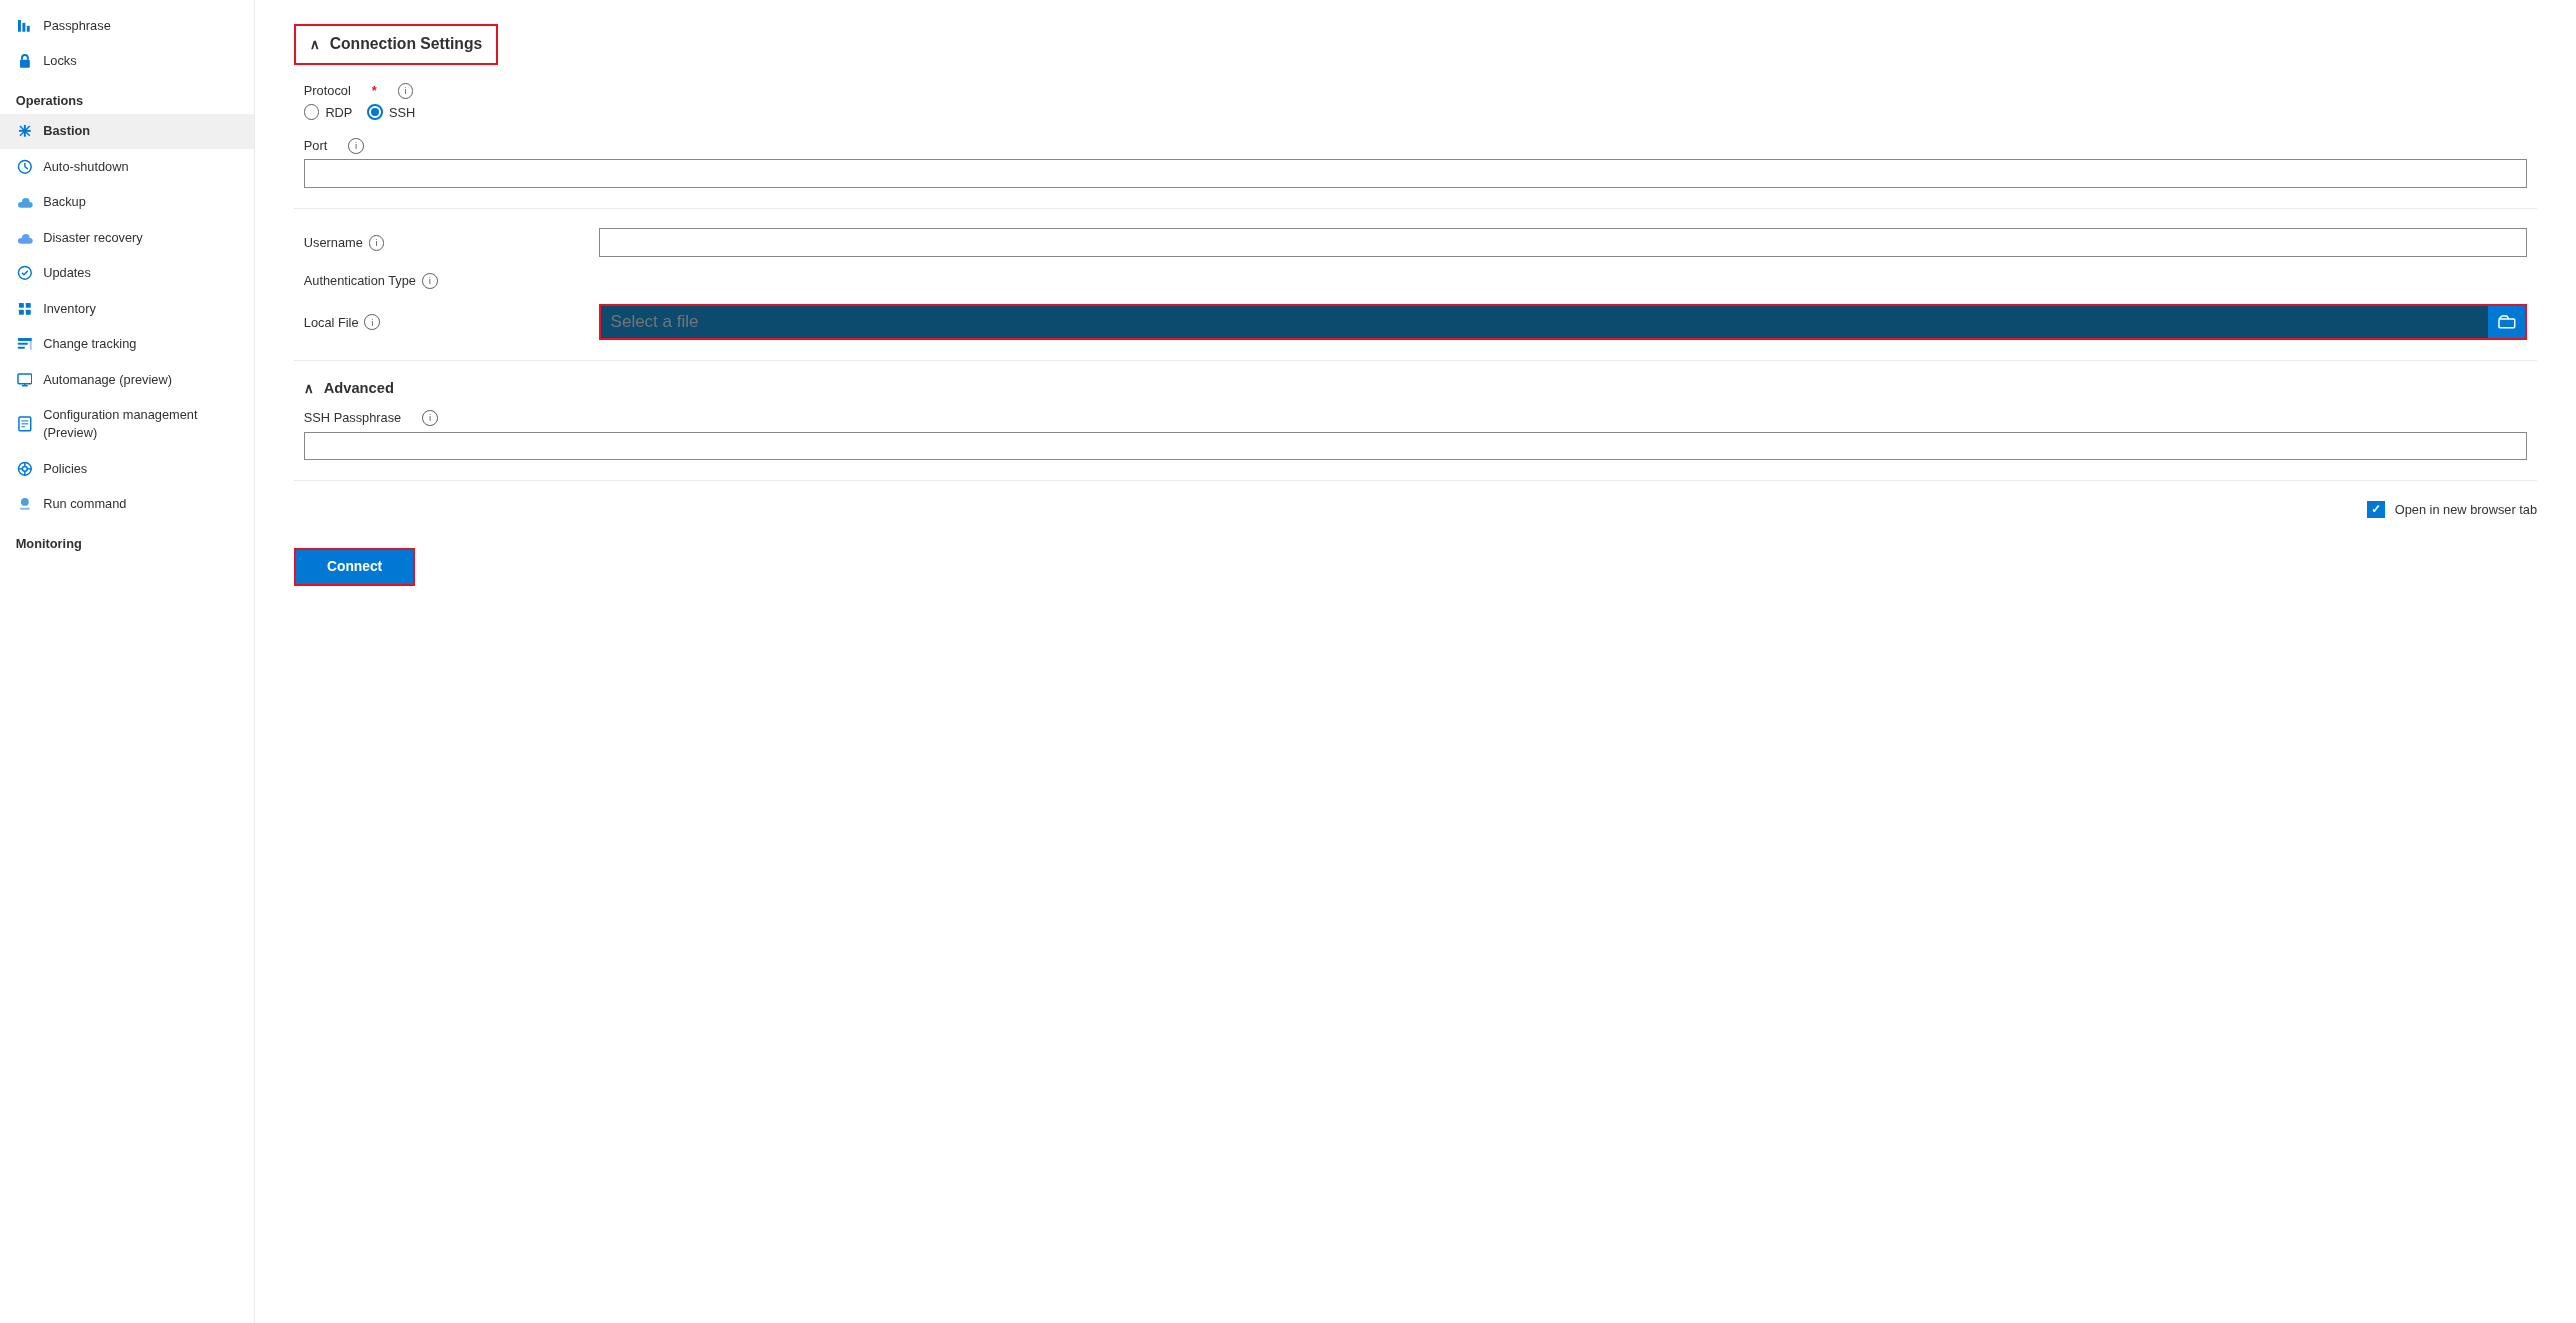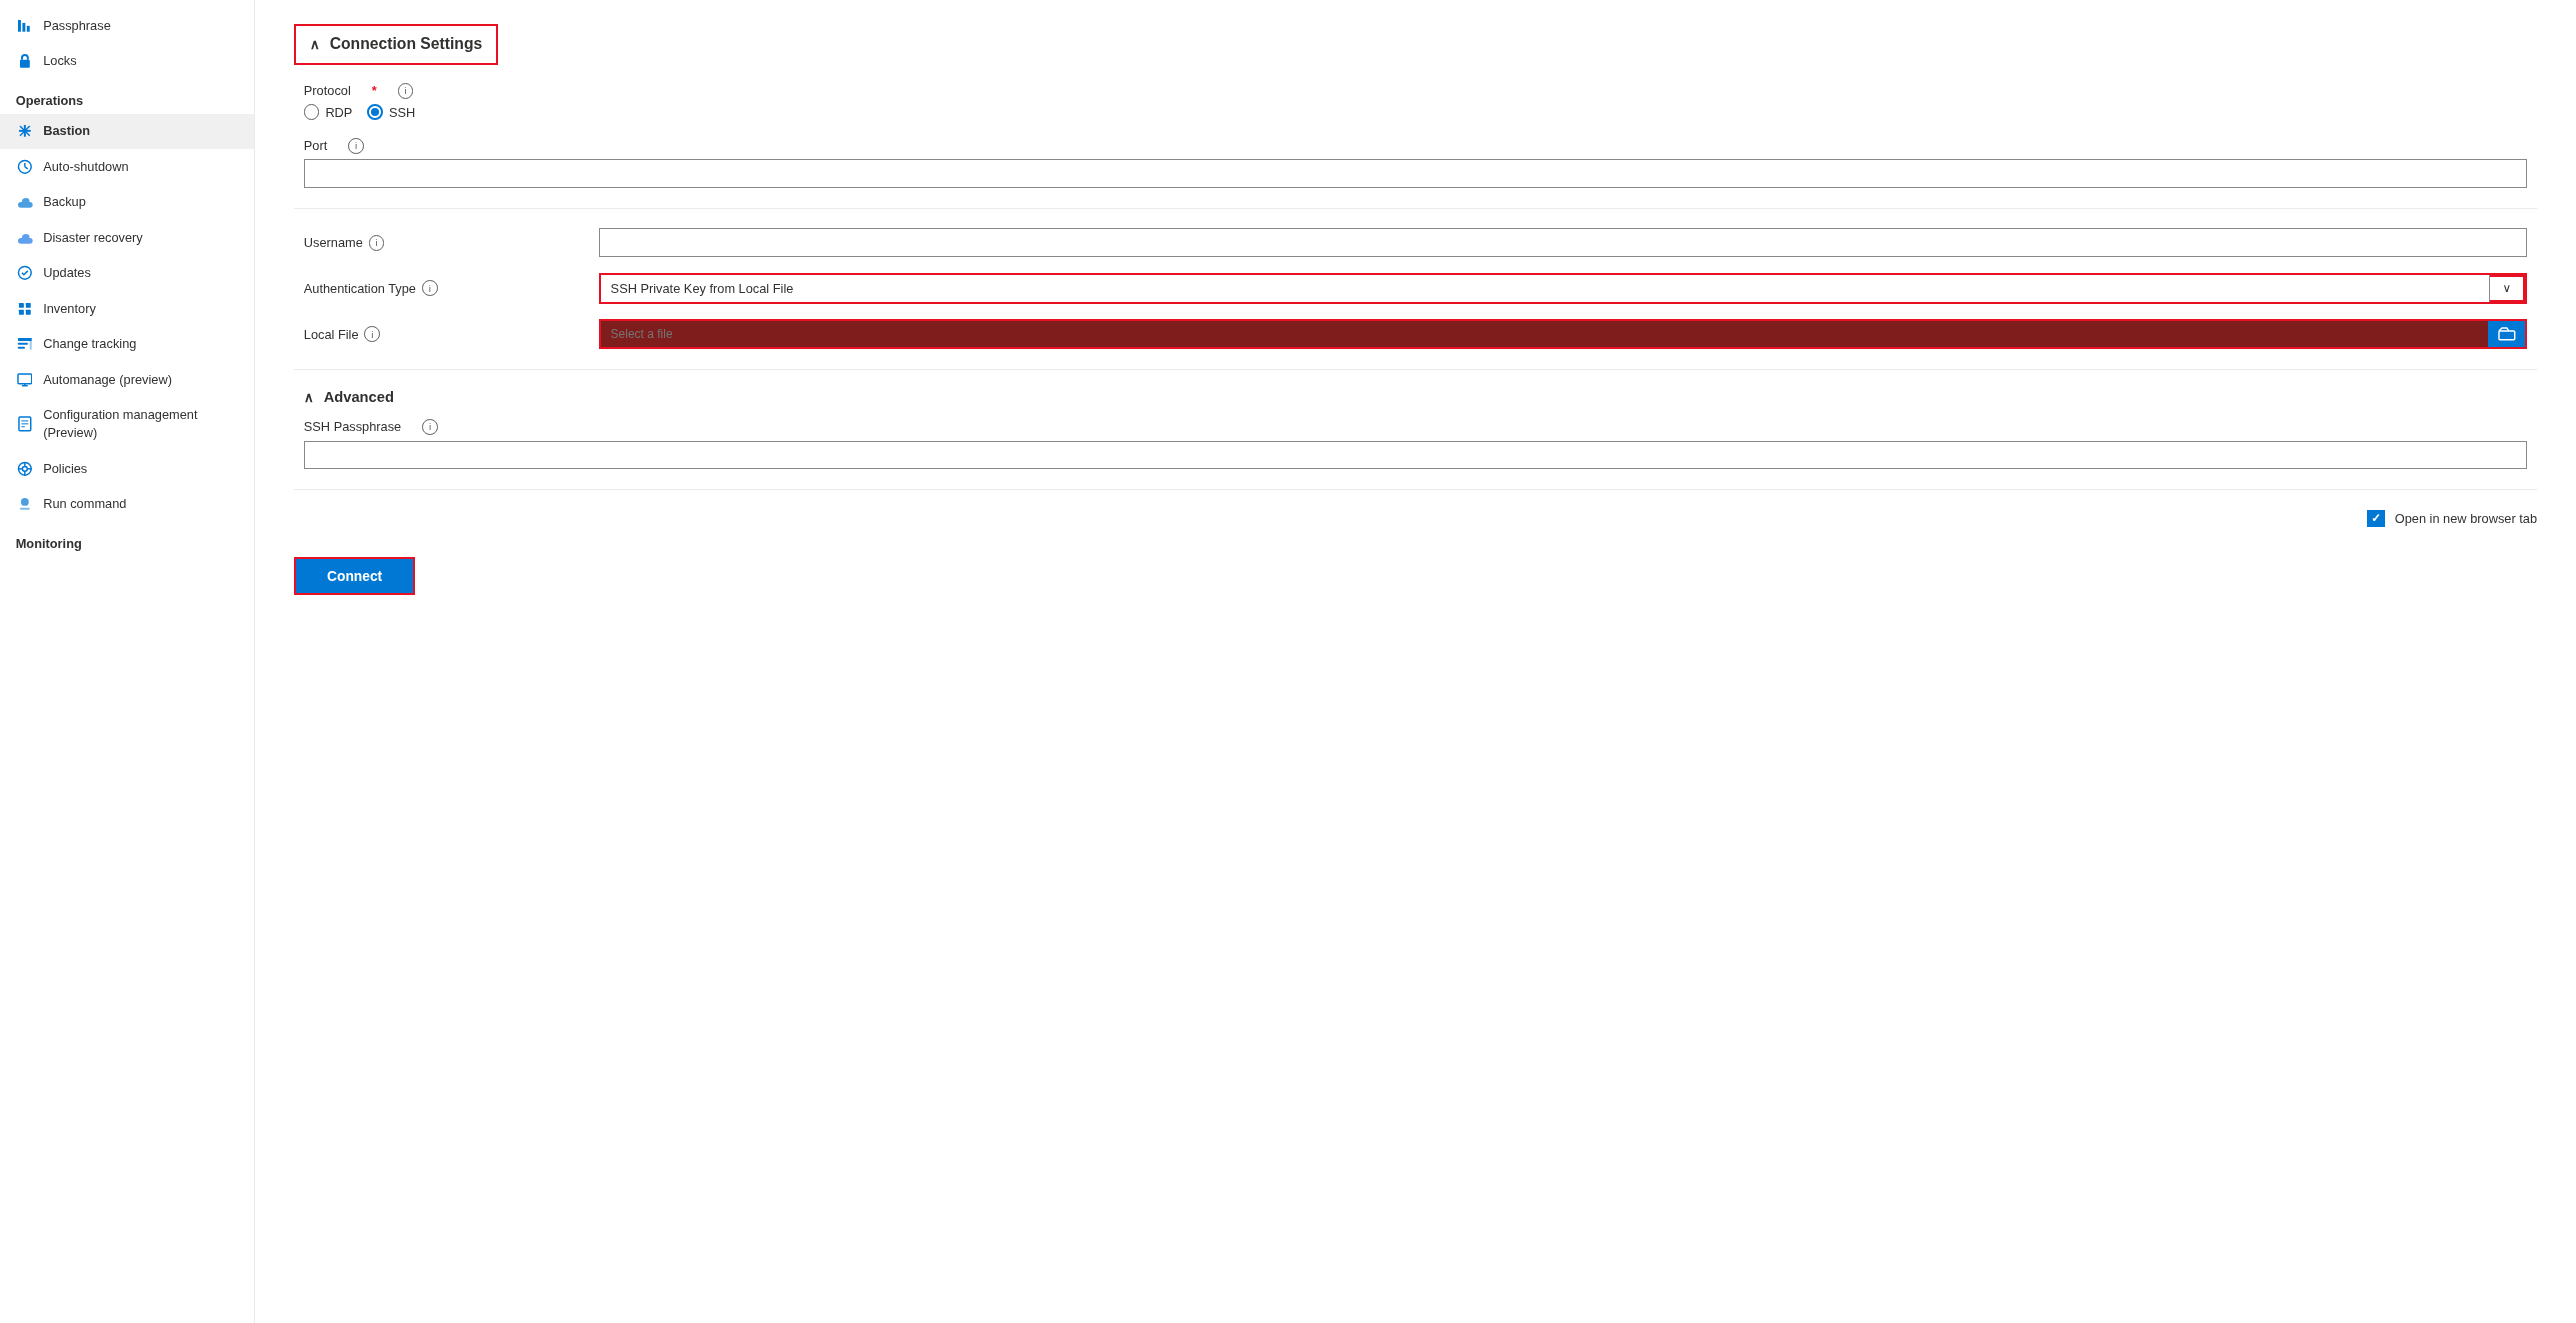--- a/index.html
+++ b/index.html
@@ -222,24 +222,24 @@
     
     .file-input-wrapper {
       display: flex;
       border: 2px solid #e81123;
       width: 100%;
     }
     .file-input-wrapper input {
       flex: 1;
       border: none;
       padding: 5.9px 9.8px;
-      font-size: 12px;
+      font-size: 17px;
       color: #a19f9d;
       outline: none;
-      background: #7f1d1d;
+      background: #0c4a6e;
     }
     .file-browse-btn {
       width: 37px;
       display: flex;
       align-items: center;
       justify-content: center;
       background: #0078d4;
       cursor: pointer;
       border: none;
       color: #fff;
@@ -520,30 +520,20 @@
       </div>
       <div class="col-input">
         <input type="text" class="form-input" style="">
       </div>
     </div>
 
     <div class="form-row-two-col">
       <div class="col-label">
         <span>Authentication Type</span>
         <span class="info-icon">i</span>
-      </div>
-      <div class="col-input">
-        <div class="dropdown-wrapper">
-          <select>
-            <option>SSH Private Key from Local File</option>
-            <option>Password</option>
-            <option>SSH Private Key from Azure Key Vault</option>
-          </select>
-          <div class="dropdown-chevron">∨</div>
-        </div>
       </div>
     </div>
 
     <div class="form-row-two-col">
       <div class="col-label">
         <span>Local File</span>
         <span class="info-icon">i</span>
       </div>
       <div class="col-input">
         <div class="file-input-wrapper">

